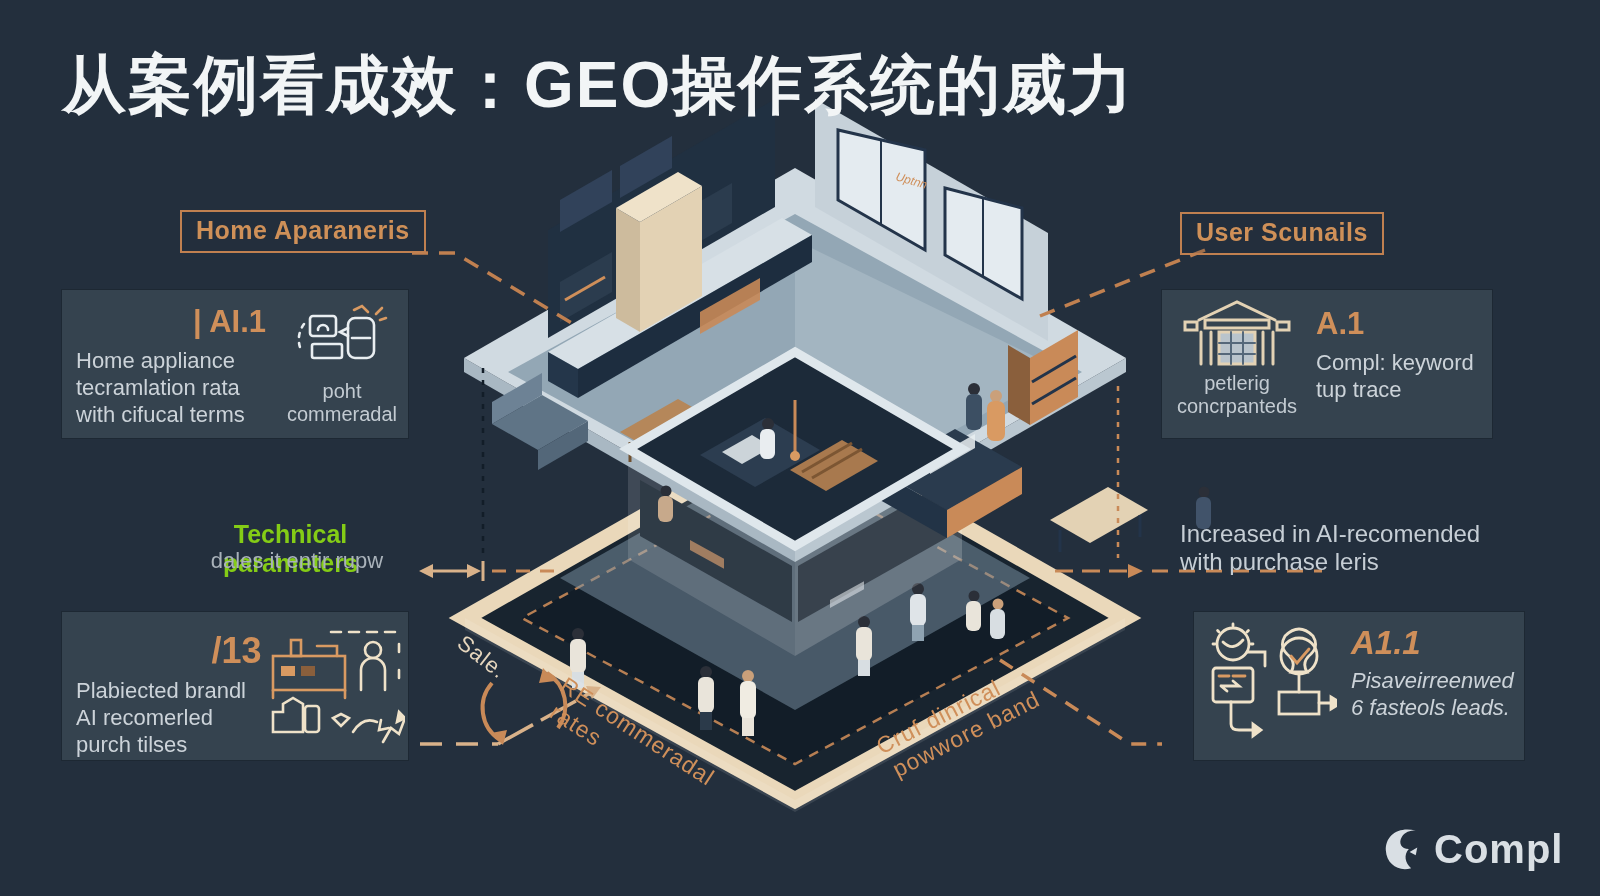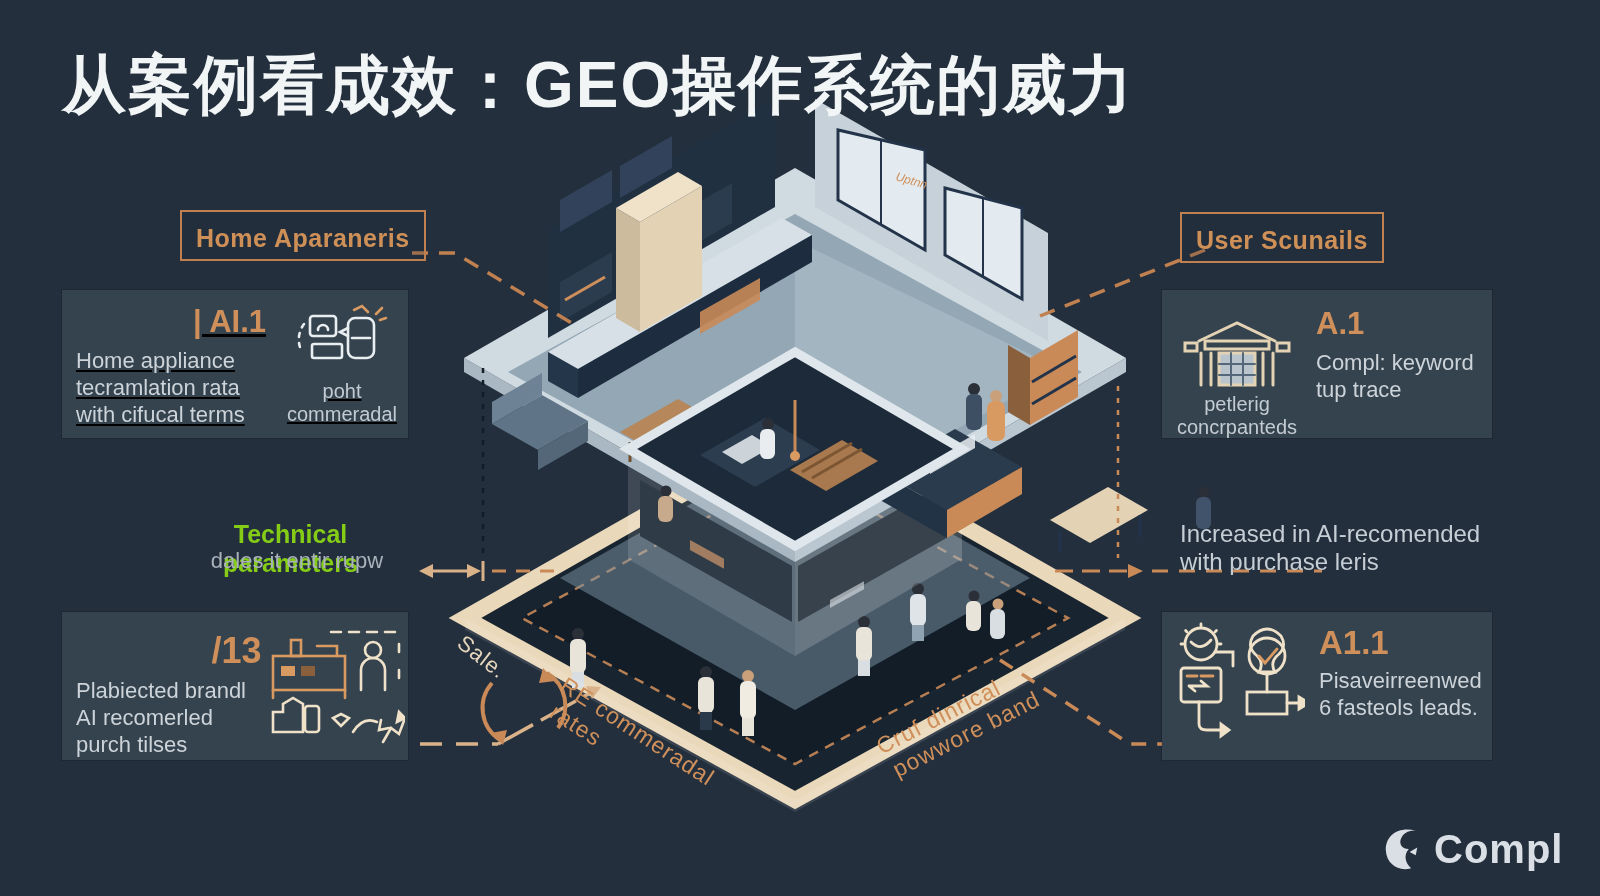--- a/index.html
+++ b/index.html
@@ -13,33 +13,33 @@
   
   #title{
     left:62px;top:42px;width:1480px;
     font-size:64px;font-weight:bold;color:#f2f5f6;letter-spacing:2px;
     white-space:nowrap;
   }
   
   .label-box{
     border:2px solid #c08050;color:#cf9058;
     font-size:25px;font-weight:bold;letter-spacing:.5px;
-    padding:12px 14px 6px 14px;background:rgba(35,47,61,.2);
+    padding:4px 14px 6px 14px;background:rgba(35,47,61,.2);
   }
   #label-left{left:180px;top:210px;}
   #label-right{left:1180px;top:212px;}
   
   .panel{
     background:#35434f;box-shadow:0 0 0 1px rgba(0,0,0,.15);
     display:flex;align-items:flex-start;
   }
-  #panel-lt{left:62px;top:290px;width:346px;height:148px;text-decoration:underline;}
+  #panel-lt{left:62px;top:290px;width:346px;height:148px;}
   #panel-lb{left:62px;top:612px;width:346px;height:148px;}
   #panel-rt{left:1162px;top:290px;width:330px;height:148px;}
-  #panel-rb{left:1162px;top:612px;width:330px;height:148px;}
+  #panel-rb{left:1194px;top:612px;width:330px;height:148px;font-style:italic;}
   .badge{color:#cf8f5a;font-weight:bold;}
   .body-text{color:#ccd3d9;font-size:22px;line-height:1.22;}
   .icon-caption{color:#c3cbd2;font-size:20px;text-align:center;line-height:1.15;margin-top:4px;}
   
   .col{display:flex;flex-direction:column;}
   
   #tech-title{left:168px;top:520px;width:245px;text-align:center;color:#84cc16;font-size:25px;font-weight:bold;}
   #tech-sub{left:182px;top:548px;width:230px;text-align:center;color:#a9b2ba;font-size:22px;}
   #increase{left:1180px;top:520px;color:#c6ced5;font-size:24px;line-height:1.18;}
   .rot-label{transform-origin:left top;color:#cf8f5a;font-size:23px;line-height:1.2;letter-spacing:1px;}
@@ -298,21 +298,21 @@
       <path d="M68 94 l8 8 8 -8 -8 -4 z"></path>
       <path d="M88 108 q10 -16 24 -10"></path>
       <path d="M116 96 l-2 10 10 -2"></path>
       <path d="M118 118 l8 -14 8 6 6 -16"></path>
       <path d="M134 88 l6 6 -8 4 z" fill="#efe2c9"></path>
     </svg>
   </div>
 </div>
 
 <div id="panel-rt" class="abs panel">
-  <div class="col" style="width:150px;align-items:center;padding-top:29px;">
+  <div class="col" style="width:150px;align-items:center;padding-top:8px;">
     <svg width="108" height="70" viewBox="0 0 108 70" fill="none" stroke="#e3d2b4" stroke-width="3" stroke-linecap="round">
       <path d="M16 22 L54 4 L92 22"></path>
       <path d="M22 22 h64 v8 h-64 z"></path>
       <rect x="2" y="24" width="12" height="8"></rect>
       <rect x="94" y="24" width="12" height="8"></rect>
       <path d="M18 34 v32 M28 34 v32 M80 34 v32 M90 34 v32"></path>
       <rect x="36" y="34" width="36" height="32" fill="#b9c4cc" stroke="#e3d2b4"></rect>
       <path d="M48 34 v32 M60 34 v32 M36 45 h36 M36 56 h36" stroke="#55687a" stroke-width="2"></path>
     </svg>
     <div class="icon-caption">petlerig concrpanteds</div>

